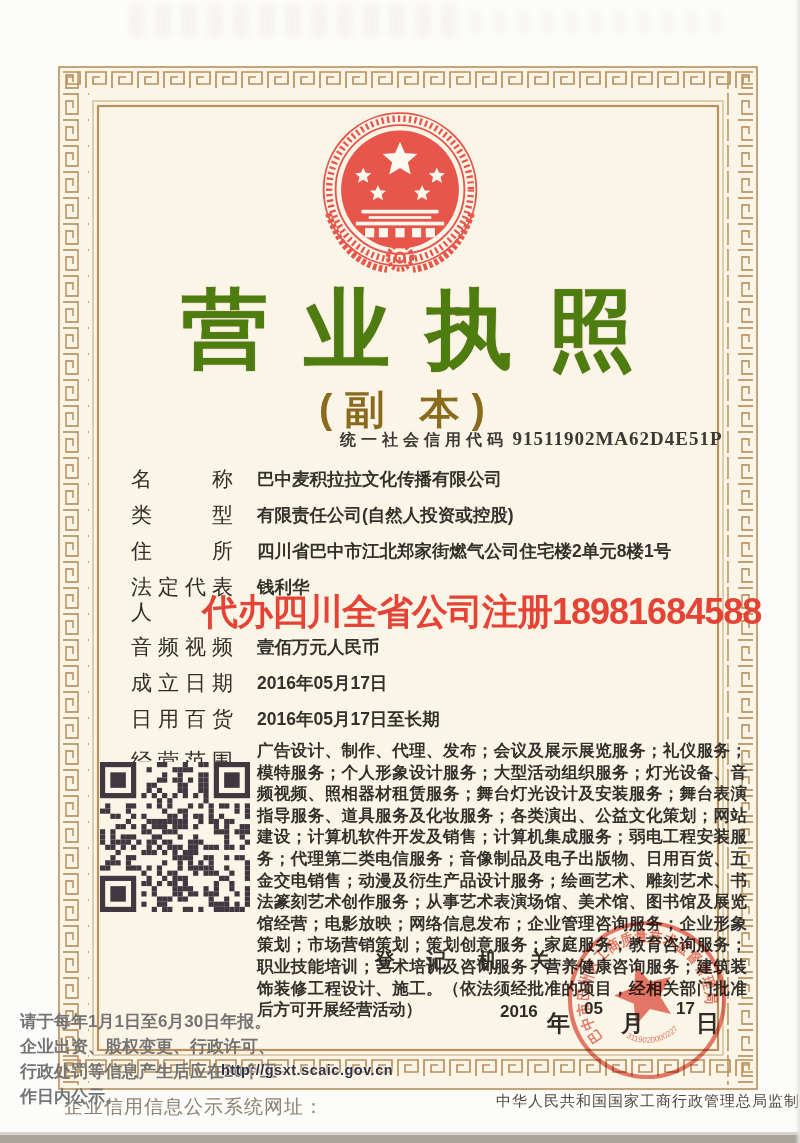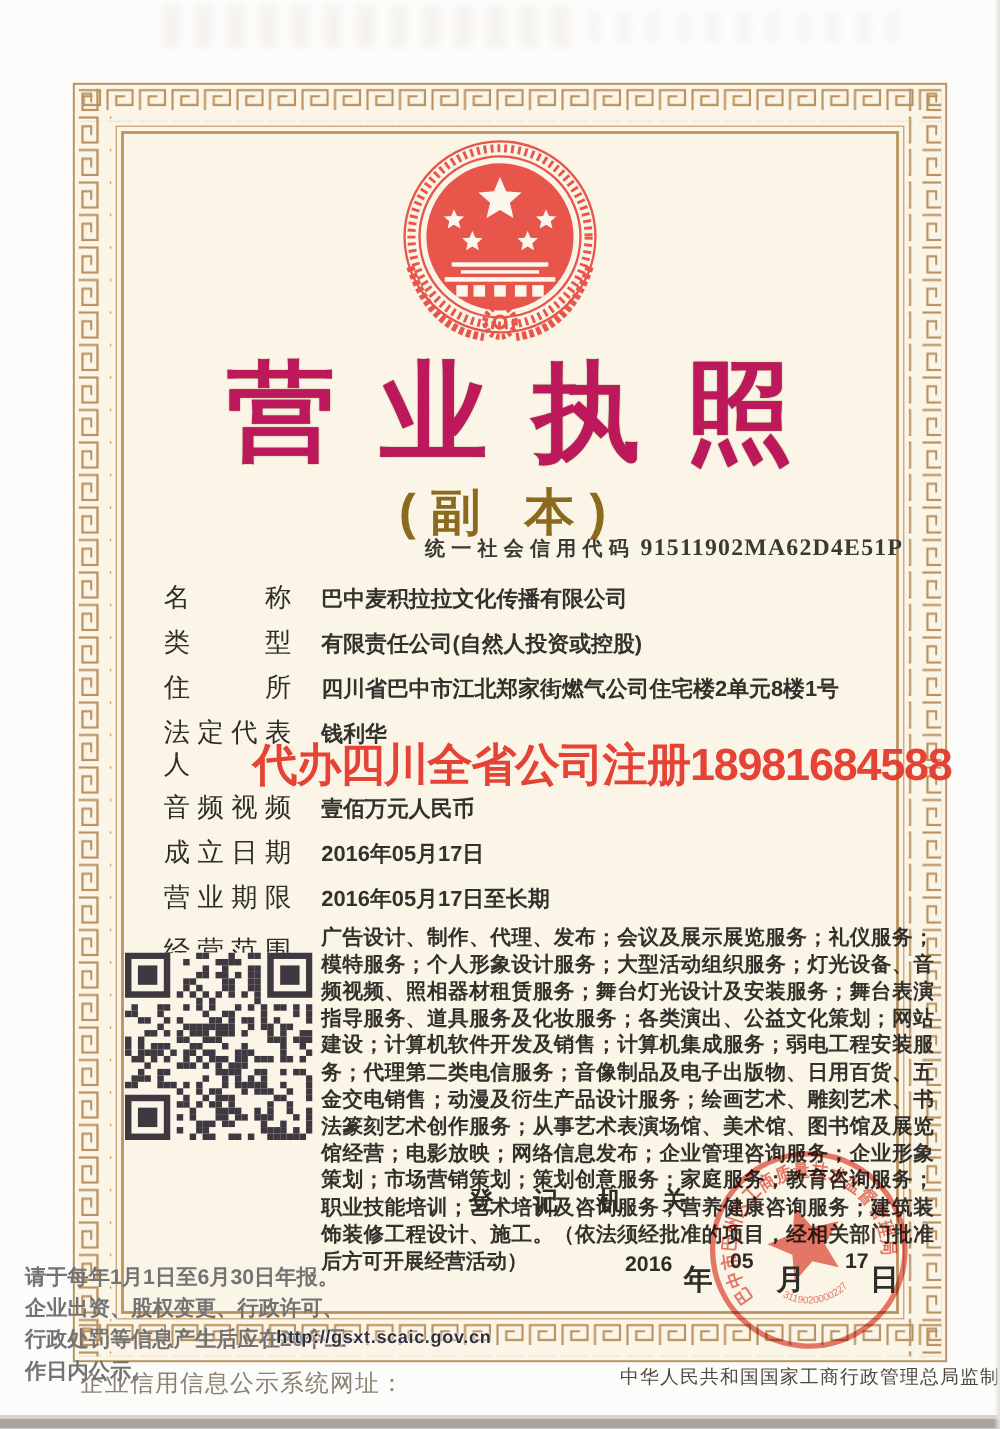--- a/index.html
+++ b/index.html
@@ -14,21 +14,21 @@
   .edge-right{position:absolute;right:0;top:0;width:5px;height:1143px;background:linear-gradient(to left,#e4e2dd,rgba(255,255,255,0));}
   .bleed{position:absolute;filter:blur(3px);opacity:.5;}
 
   .doc-bg{position:absolute;left:58px;top:66px;width:700px;height:1024px;background:#fbf5e7;}
   .border-svg{position:absolute;left:58px;top:66px;}
 
   .emblem{position:absolute;left:308px;top:112px;}
 
   .title{
     position:absolute;left:58px;top:272px;width:700px;text-align:center;
-    font-size:86px;font-weight:700;color:#be185d;
+    font-size:86px;font-weight:700;color:#4d7c0f;
     letter-spacing:.42em;padding-left:.42em;box-sizing:border-box;
     text-shadow:0 0 1px #6e5212;
   }
   .subtitle{
     position:absolute;left:58px;top:382px;width:700px;text-align:center;
     font-size:40px;font-weight:700;color:#8a6a1c;letter-spacing:12px;box-sizing:border-box;
   }
   .credit-line{position:absolute;left:340px;top:428px;white-space:nowrap;}
   .credit-label{font-size:16px;font-weight:700;color:#3b3934;letter-spacing:5px;}
   .credit-code{font-size:19px;font-weight:700;color:#3b3934;font-family:"Liberation Serif","DejaVu Serif",serif;letter-spacing:1px;}
@@ -161,21 +161,21 @@
   </div>
   <div class="frow">
     <div class="flabel">音频视频</div>
     <div class="fvalue">壹佰万元人民币</div>
   </div>
   <div class="frow">
     <div class="flabel">成立日期</div>
     <div class="fvalue">2016年05月17日</div>
   </div>
   <div class="frow">
-    <div class="flabel">营业期限</div>
+    <div class="flabel">日用百货</div>
     <div class="fvalue">2016年05月17日至长期</div>
   </div>
   <div class="frow frow-scope">
     <div class="flabel">经营范围</div>
     <div class="fvalue">广告设计、制作、代理、发布；会议及展示展览服务；礼仪服务；模特服务；个人形象设计服务；大型活动组织服务；灯光设备、音频视频、照相器材租赁服务；舞台灯光设计及安装服务；舞台表演指导服务、道具服务及化妆服务；各类演出、公益文化策划；网站建设；计算机软件开发及销售；计算机集成服务；弱电工程安装服务；代理第二类电信服务；音像制品及电子出版物、日用百货、五金交电销售；动漫及衍生产品设计服务；绘画艺术、雕刻艺术、书法篆刻艺术创作服务；从事艺术表演场馆、美术馆、图书馆及展览馆经营；电影放映；网络信息发布；企业管理咨询服务；企业形象策划；市场营销策划；策划创意服务；家庭服务；教育咨询服务；职业技能培训；艺术培训及咨询服务；营养健康咨询服务；建筑装饰装修工程设计、施工。（依法须经批准的项目，经相关部门批准后方可开展经营活动）</div>
   </div>
 </div>
 
 <div class="watermark">代办四川全省公司注册18981684588</div>
 

